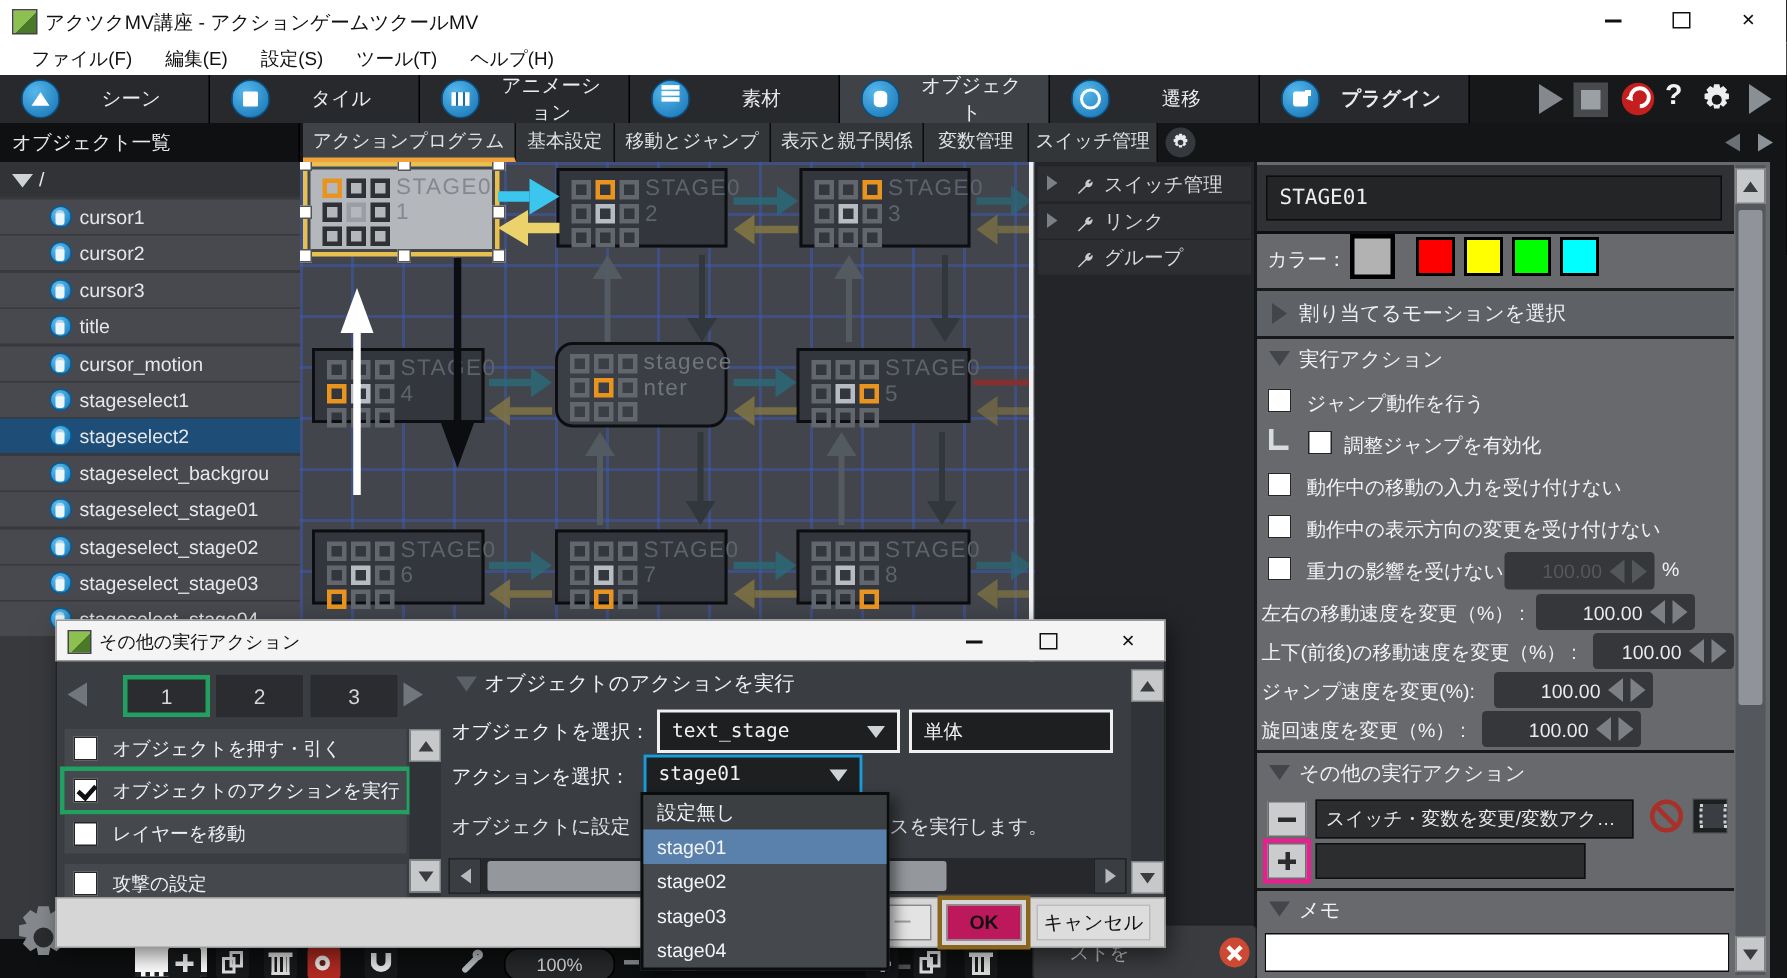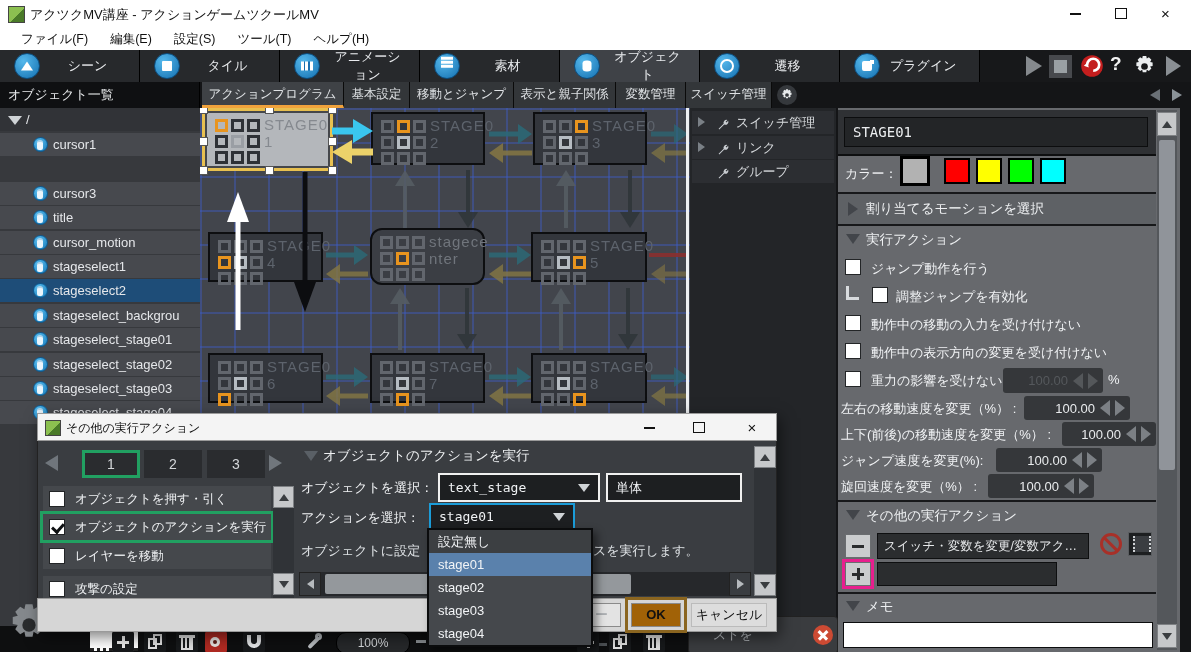--- a/index.html
+++ b/index.html
@@ -97,21 +97,21 @@
   #dialog{left:37px;top:413px;width:740px;height:219px;z-index:20;box-shadow:3px 5px 14px rgba(0,0,0,.5);}
   #dlg-title{position:absolute;left:0;top:0;width:740px;height:28px;background:#f4f4f4;border:1px solid #9a9a9a;box-sizing:border-box;}
   #dlg-title .ttl{position:absolute;left:28px;top:6px;font-size:12px;color:#111;}
   #dlg-body{position:absolute;left:0;top:28px;width:740px;height:157px;background:#3a3d41;border-left:1px solid #222;border-right:1px solid #222;box-sizing:border-box;}
   #dlg-bar{position:absolute;left:0;top:185px;width:740px;height:34px;background:#d6d6d6;border:1px solid #9a9a9a;box-sizing:border-box;}
   .dtab{position:absolute;top:9px;width:58px;height:28px;background:#2a2c2f;color:#d4d7da;font-size:14px;text-align:center;line-height:28px;box-sizing:border-box;}
   .dtab.activep{border:3px solid #21a061;line-height:23px;}
   .drow{position:absolute;left:5px;width:228px;height:26px;background:#45484c;color:#eef0f2;font-size:12.5px;line-height:26px;}
   .drow .lbl{position:absolute;left:32px;white-space:nowrap;}
   .drow.hl{outline:3px solid #21a061;}
-  .dbtn{position:absolute;height:24px;background:#a16207;border:1px solid #8a8a8a;box-sizing:border-box;font-size:13px;color:#111;text-align:center;line-height:22px;}
+  .dbtn{position:absolute;height:24px;background:#be185d;border:1px solid #8a8a8a;box-sizing:border-box;font-size:13px;color:#111;text-align:center;line-height:22px;}
   .dbtn.dis{color:#9a9ea2;background:#e3e3e3;}
   #okring{position:absolute;border:3px solid #8a6520;box-sizing:border-box;}
   .combo{position:absolute;background:#1d1f21;box-sizing:border-box;color:#f0f2f4;font-size:13px;font-family:"DejaVu Sans Mono",monospace;display:flex;align-items:center;padding:0 8px;justify-content:space-between;}
   .combo .arr{width:0;height:0;border-left:6px solid transparent;border-right:6px solid transparent;border-top:8px solid #cfd3d6;}
   #dropdown{position:absolute;left:390px;top:115px;width:162px;background:#45484c;border:2px solid #0b0c0d;z-index:30;box-shadow:4px 4px 8px rgba(0,0,0,.45);}
   .dditem{height:23px;color:#f2f4f6;font-size:13px;line-height:23px;padding-left:9px;}
   .dditem.first{background:#3c3f42;}
   .dditem.selected{background:#5a81ac;}
   
   #btoolbar{left:0;top:626px;width:836px;height:26px;background:#0e0f10;z-index:4;}
@@ -205,21 +205,21 @@
       <div class="mtab">
         <div class="circ">
           <div class="gl gl-globe"></div>
         </div>
         <span style="flex: 1 1 0%; text-align: center; margin-right: 14px;">遷移</span>
       </div>
       <div class="mtab">
         <div class="circ">
           <div class="gl gl-puzzle"></div>
         </div>
-        <span style="flex: 1 1 0%; margin-right: 14px;">プラグイン</span>
+        <span style="flex: 1 1 0%; text-align: center; margin-right: 14px; font-weight: bold;">プラグイン</span>
       </div>
     </div>
   <div class="abs" style="left:1026px;top:56px;width:0;height:0;border-top:10px solid transparent;border-bottom:10px solid transparent;border-left:16px solid #85898d;z-index:2;"></div>
   <div class="abs" style="left:1049px;top:55px;width:23px;height:23px;background:#47494d;z-index:2;">
     <div class="abs" style="left:5px;top:5px;width:13px;height:13px;background:#9aa0a4;"></div>
   </div>
   <div class="abs" style="left:1080px;top:54px;width:24px;height:24px;z-index:2;">
     <svg width="24" height="24" viewBox="0 0 20 20">
         <circle cx="10" cy="10" r="9" fill="#c41e1e"></circle>
         <path d="M6 9a5 5 0 115 5" stroke="#fff" stroke-width="2.2" fill="none"></path>
@@ -254,20 +254,24 @@
     </div>
 
   <div id="sidebar" class="abs">
       <div class="srow" id="rootrow" style="top: 0px;">
         <div style="position: absolute; left: 8px; top: 8px; width: 0px; height: 0px; border-left: 7px solid transparent; border-right: 7px solid transparent; border-top: 9px solid rgb(207, 211, 214);"></div>
         <div class="lbl" style="left: 26px;">/</div>
       </div>
       <div class="srow" style="top: 25px;">
         <div class="obj-ic"></div>
         <div class="lbl">cursor1</div>
+      </div>
+      <div class="srow" style="top: 49.4px;">
+        <div class="obj-ic"></div>
+        <div class="lbl">cursor2</div>
       </div>
       <div class="srow" style="top: 73.8px;">
         <div class="obj-ic"></div>
         <div class="lbl">cursor3</div>
       </div>
       <div class="srow" style="top: 98.2px;">
         <div class="obj-ic"></div>
         <div class="lbl">title</div>
       </div>
       <div class="srow" style="top: 122.6px;">

